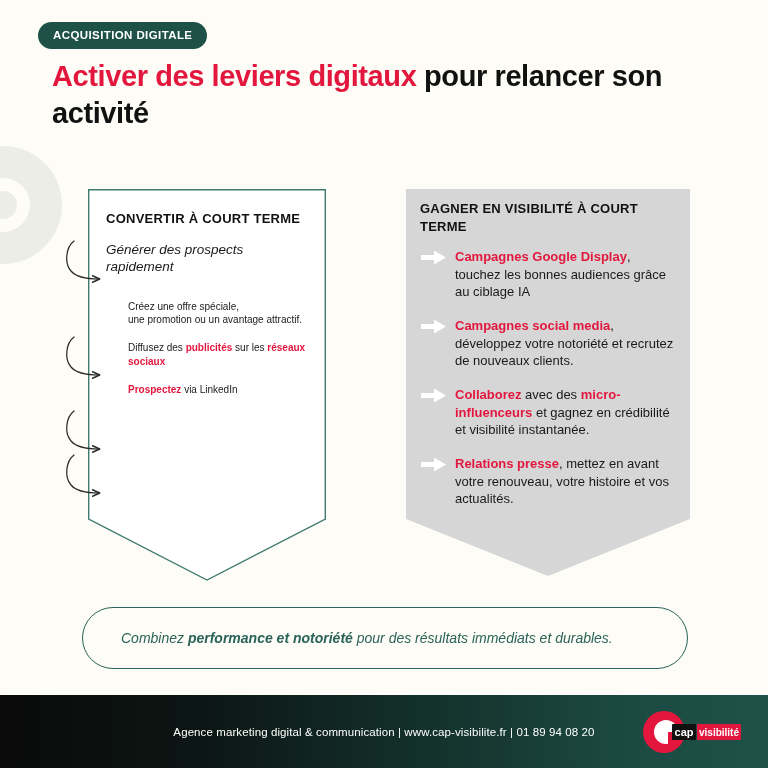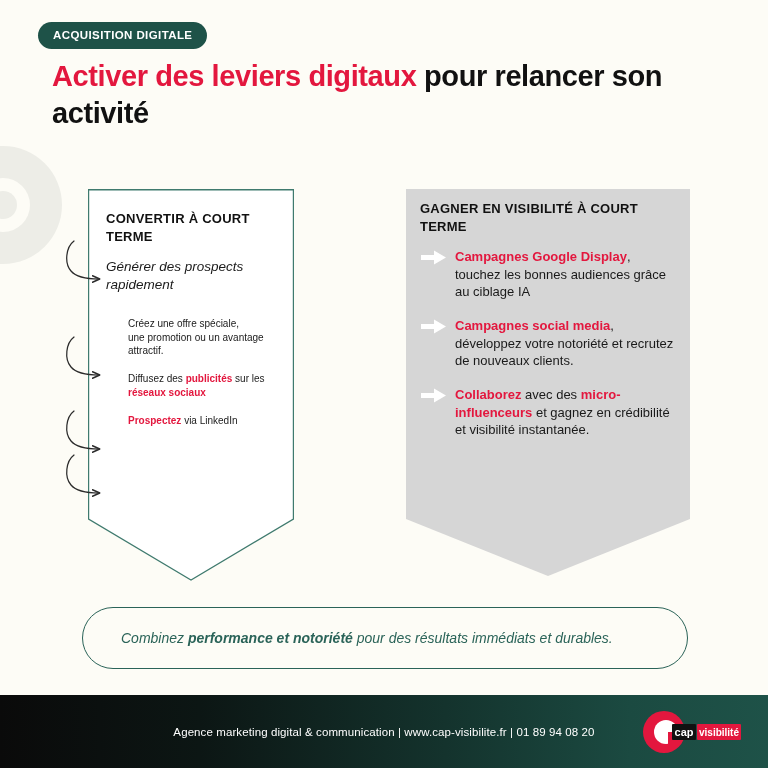--- a/index.html
+++ b/index.html
@@ -90,21 +90,21 @@
   .panel-shape svg { display: block; width: 100%; height: 100%; }
 
   .panel-inner {
     position: relative;
     z-index: 1;
   }
 
   #panel-left {
     left: 88px;
     top: 189px;
-    width: 206px;
+    width: 238px;
     height: 392px;
   }
   #panel-left .panel-inner { padding: 21px 14px 0 18px; }
 
   #panel-right {
     left: 406px;
     top: 189px;
     width: 284px;
     height: 388px;
   }
@@ -282,20 +282,25 @@
         <div class="arrow-item"><span class="arrow-icon">
             <svg viewBox="0 0 26 15">
               <path d="M0,5 L13,5 L13,0.5 L25,7.5 L13,14.5 L13,10 L0,10 Z" fill="#FFFFFF"></path>
             </svg>
           </span><span class="red">Campagnes social media</span><span>, développez votre notoriété et recrutez de nouveaux clients.</span></div>
         <div class="arrow-item"><span class="arrow-icon">
             <svg viewBox="0 0 26 15">
               <path d="M0,5 L13,5 L13,0.5 L25,7.5 L13,14.5 L13,10 L0,10 Z" fill="#FFFFFF"></path>
             </svg>
           </span><span class="red">Collaborez</span><span> avec des </span><span class="red">micro-influenceurs</span><span> et gagnez en crédibilité et visibilité instantanée.</span></div>
+        <div class="arrow-item"><span class="arrow-icon">
+            <svg viewBox="0 0 26 15">
+              <path d="M0,5 L13,5 L13,0.5 L25,7.5 L13,14.5 L13,10 L0,10 Z" fill="#FFFFFF"></path>
+            </svg>
+          </span><span class="red">Relations presse</span><span>, mettez en avant votre renouveau, votre histoire et vos actualités.</span></div>
       </div>
   </div>
 </div>
 
 <div id="quote-box">
   <div id="quote-text"><span>Combinez </span><span class="bold qbold">performance et notoriété</span><span> pour des résultats immédiats et durables.</span></div>
 </div>
 
 <div id="footer">
   <div id="footer-text">Agence marketing digital &amp; communication | www.cap-visibilite.fr | 01 89 94 08 20</div>

